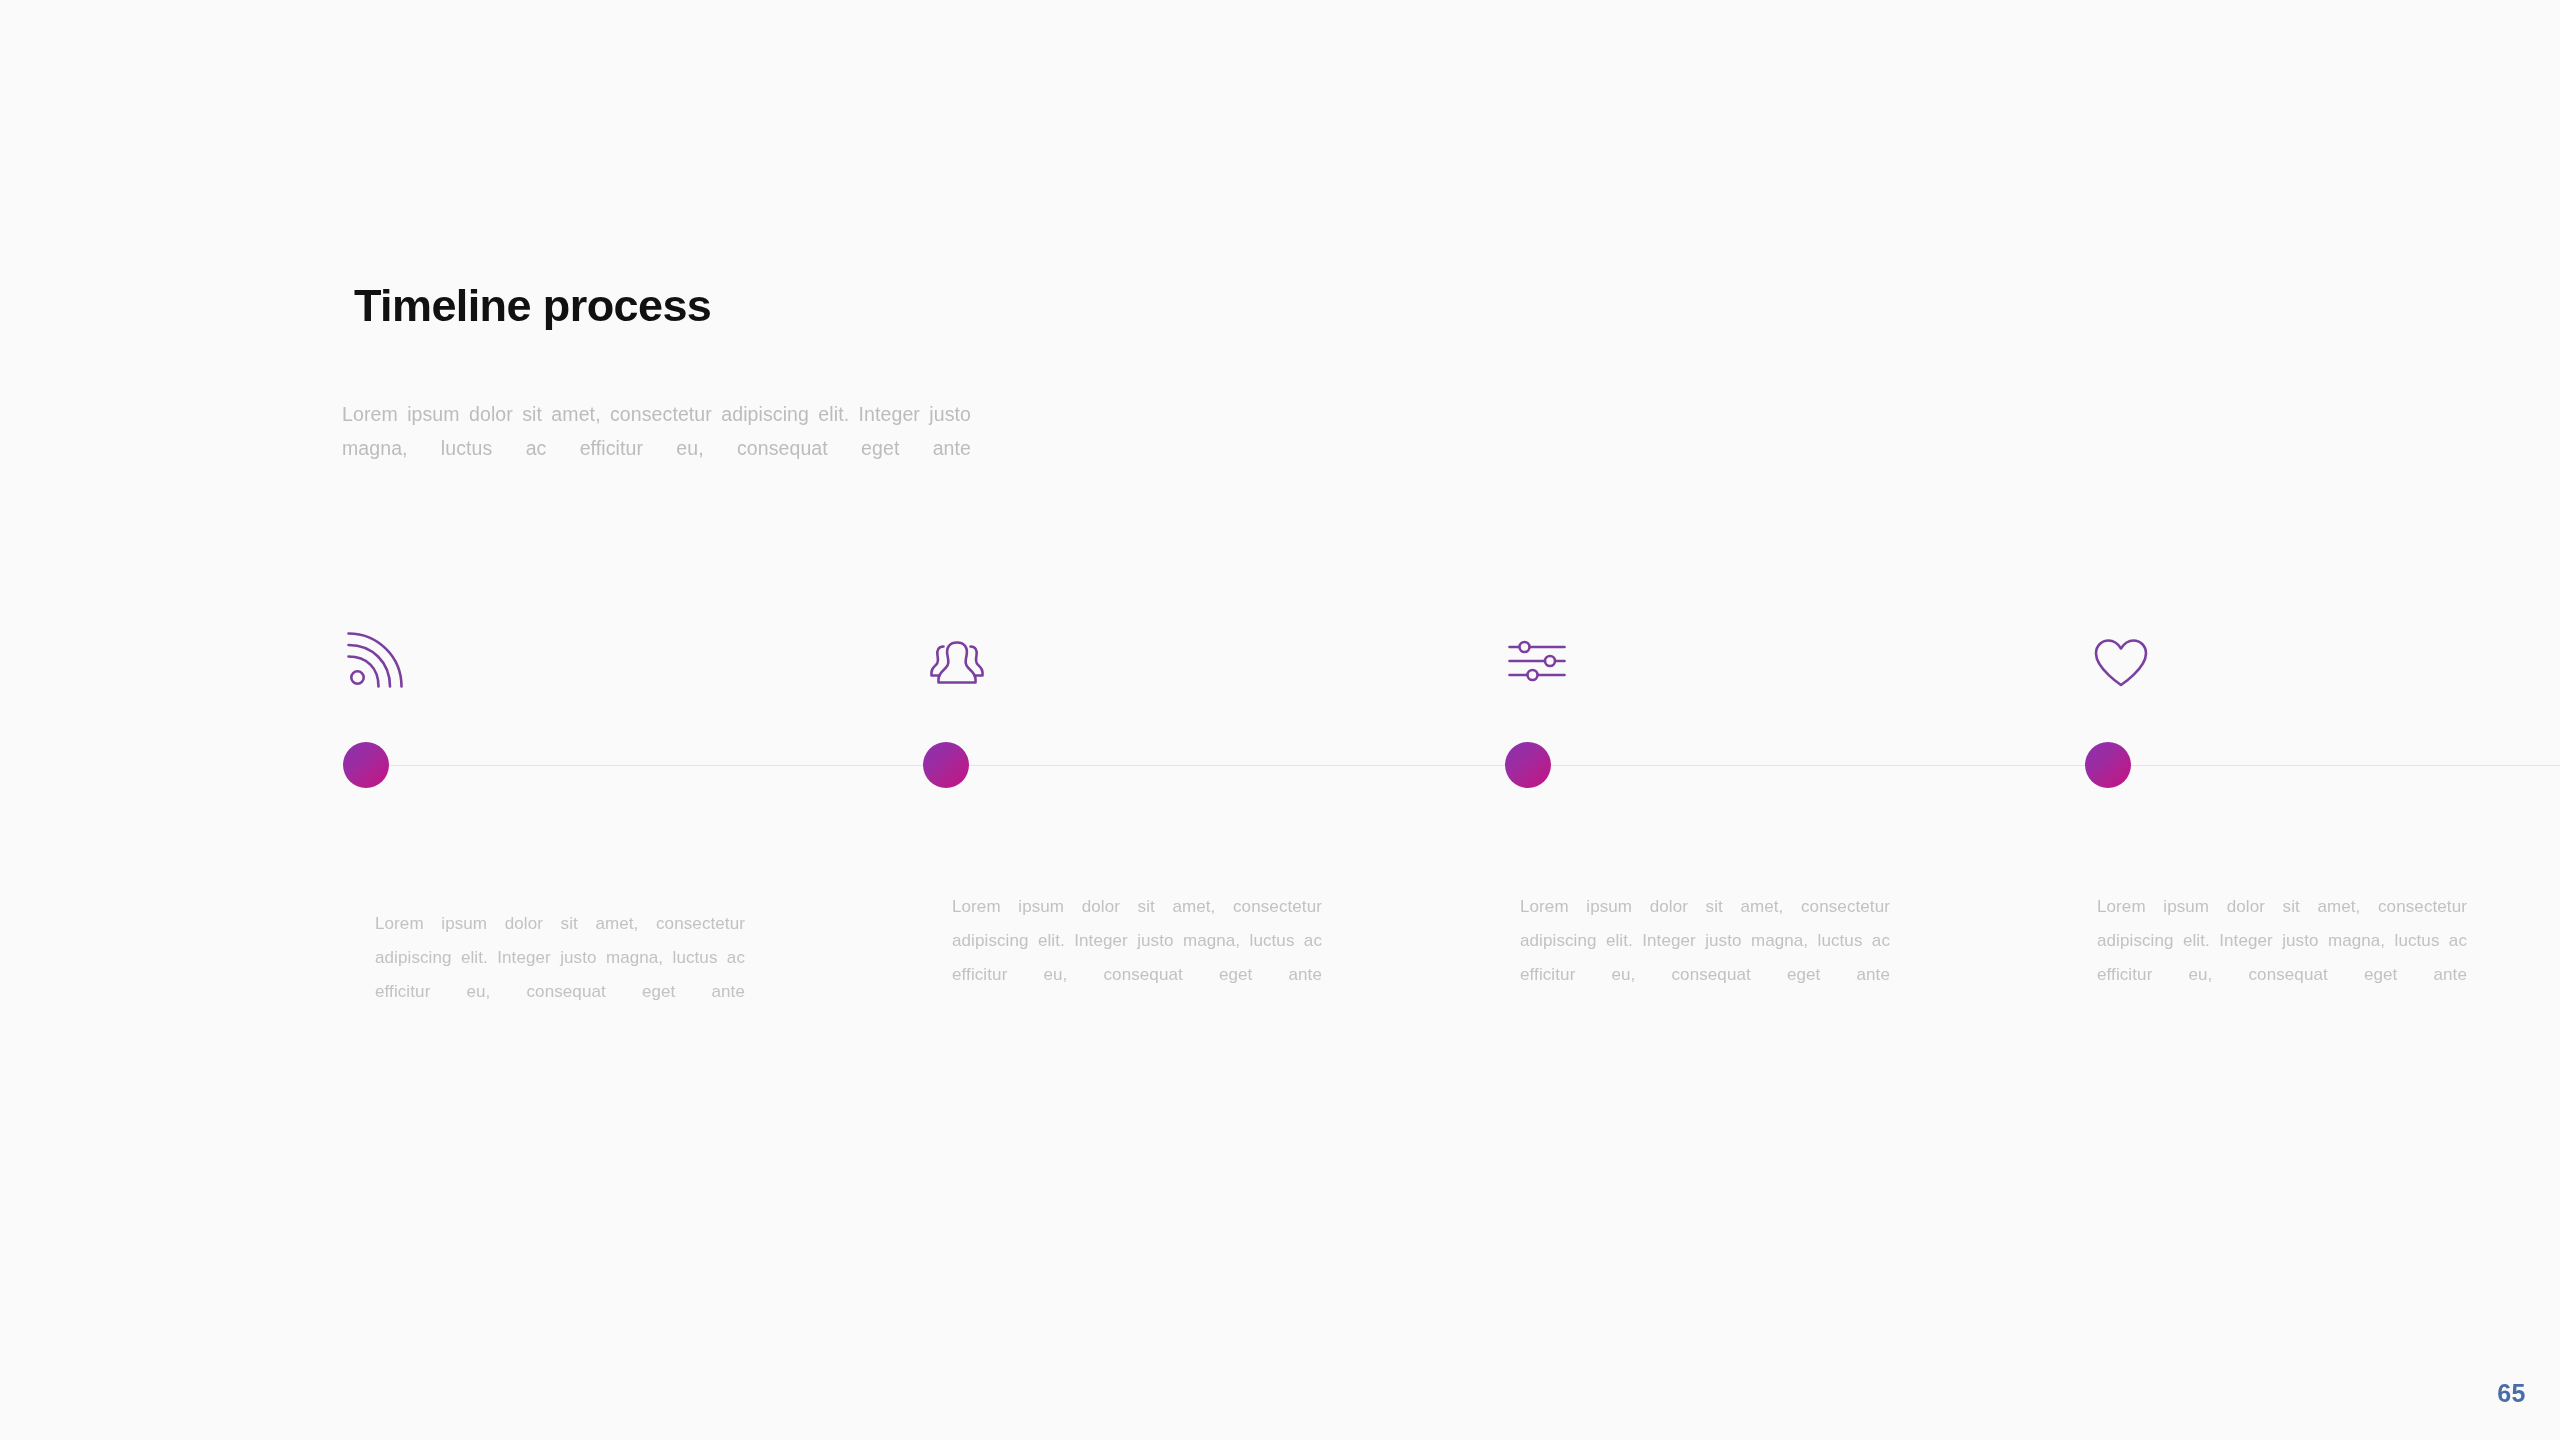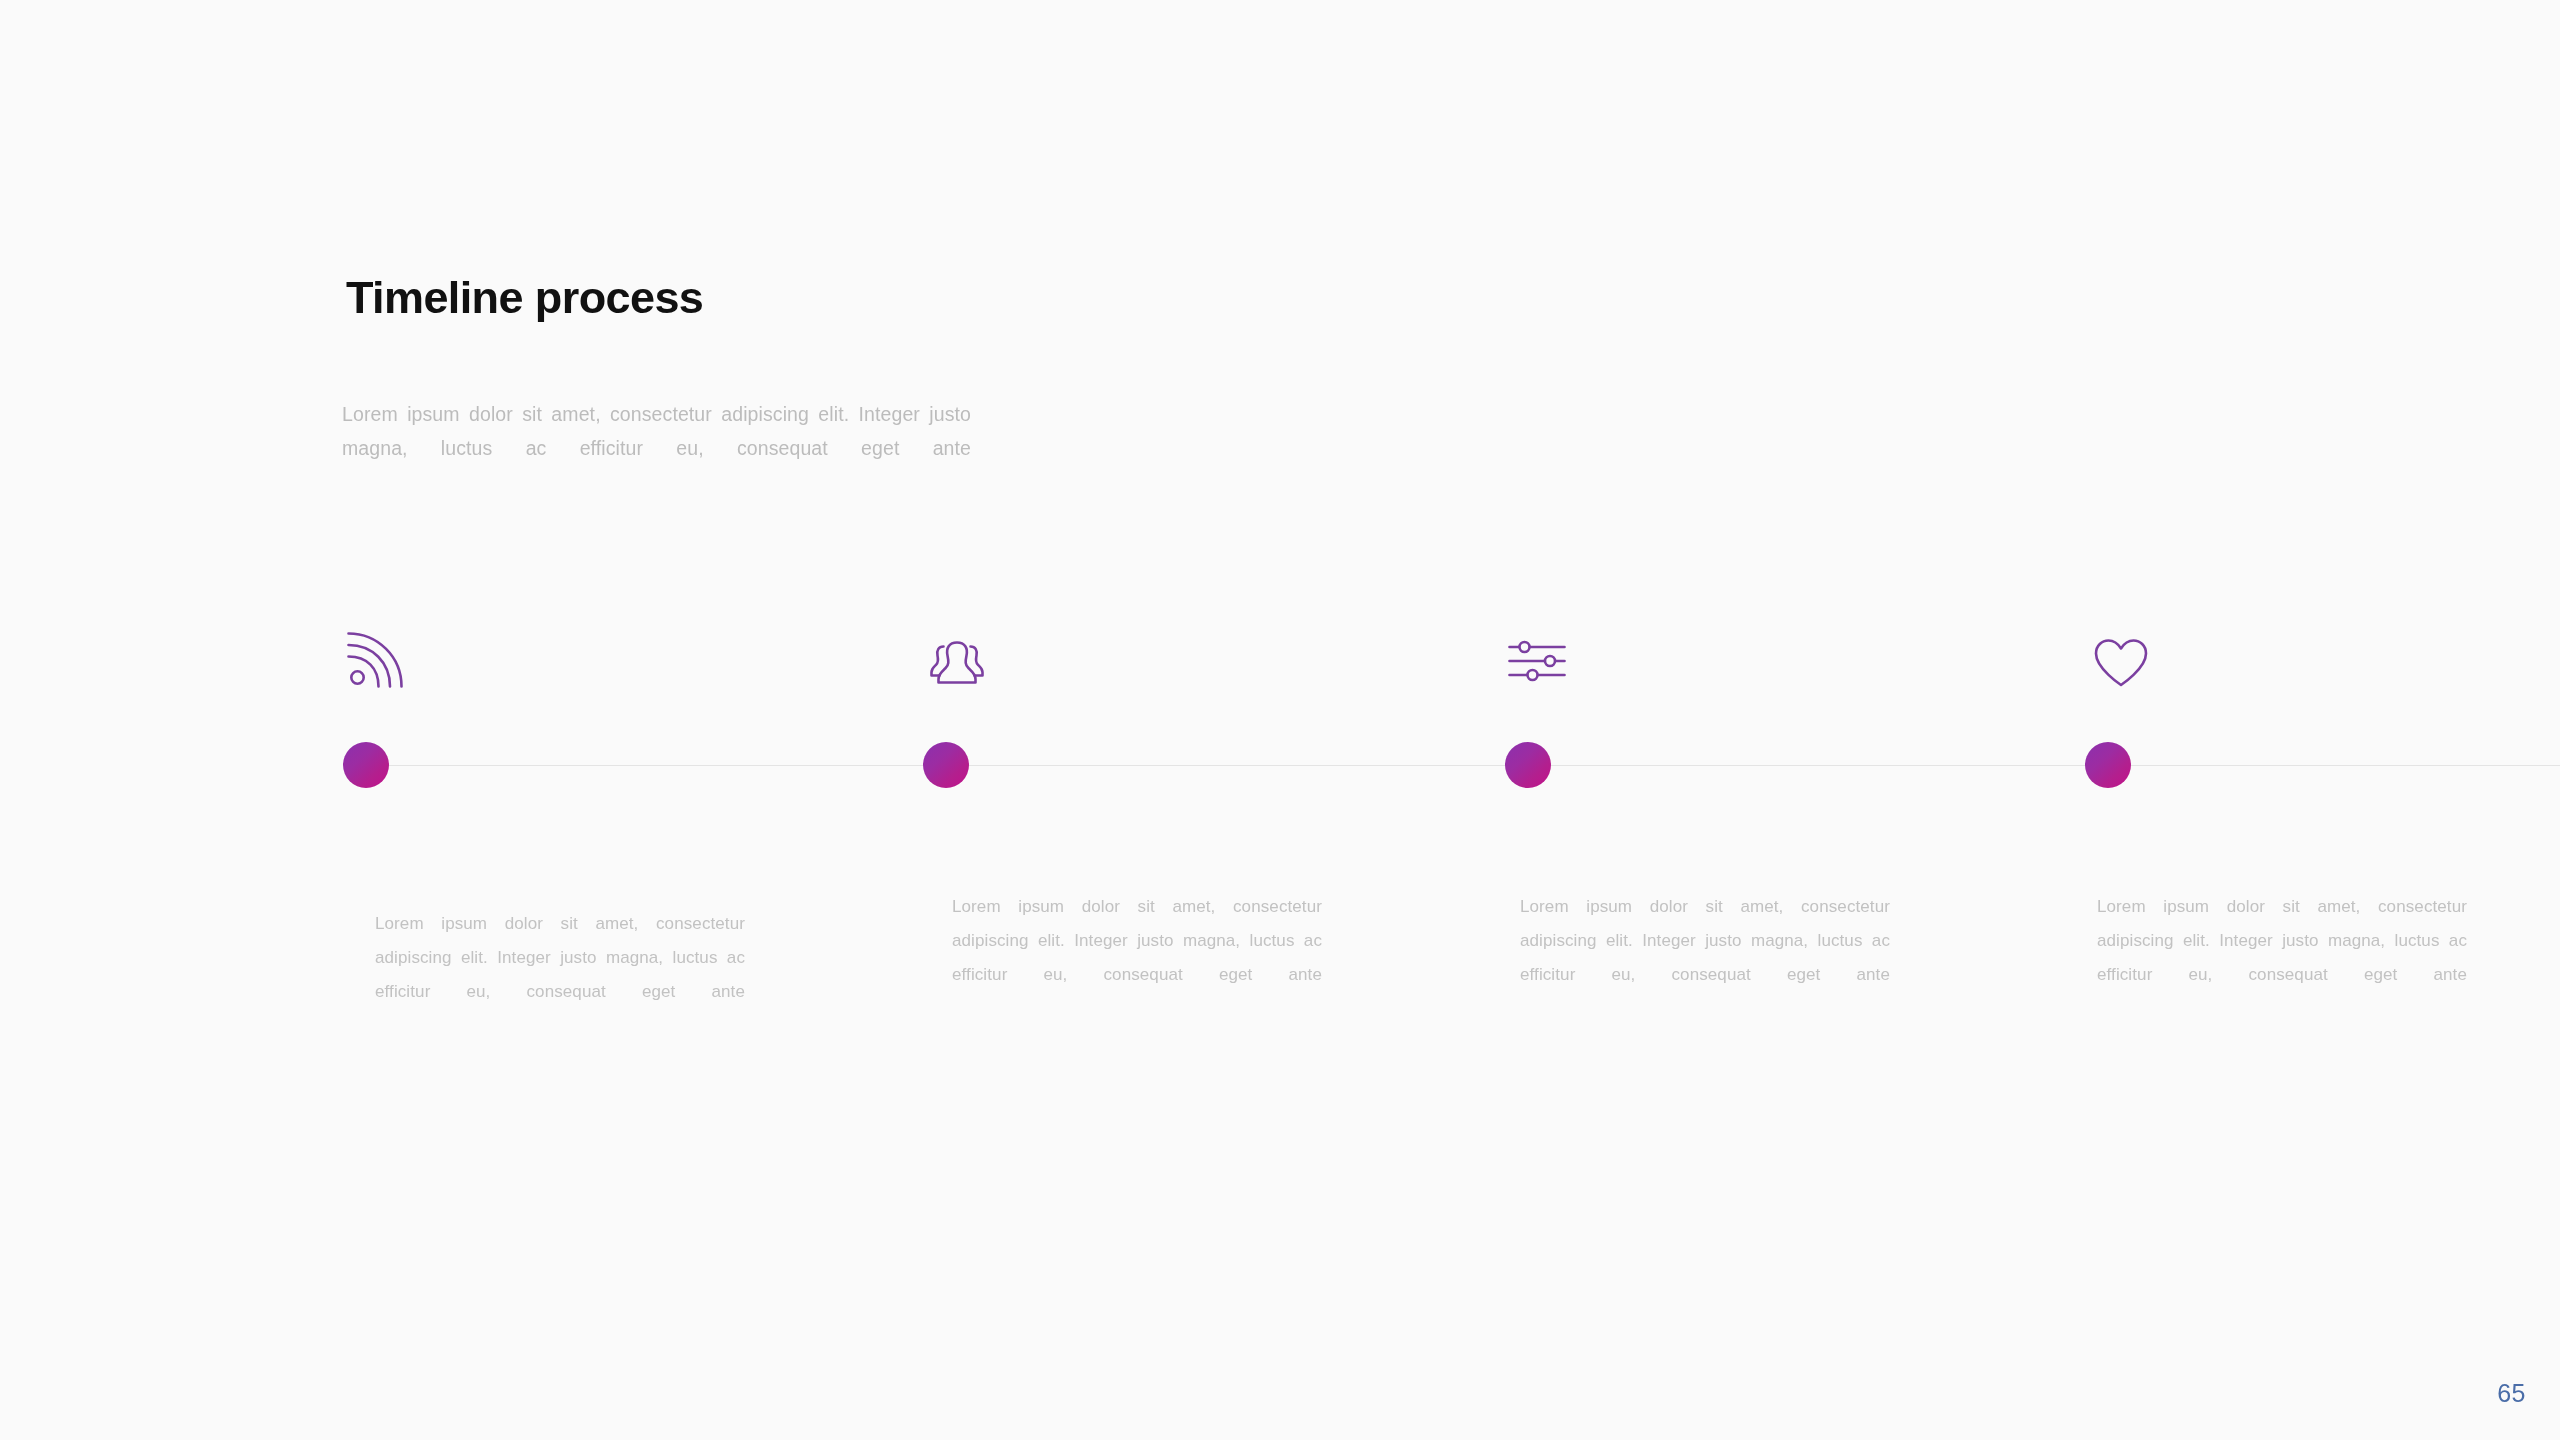--- a/index.html
+++ b/index.html
@@ -25,21 +25,21 @@
   }
 
   
   .header {
     position: absolute;
     left: 342px;
     top: 270px;
     width: 700px;
   }
   .page-title {
-    margin: 4px;
+    margin: 12px;
     font-size: 45px;
     font-weight: bold;
     line-height: 1.05;
     letter-spacing: -0.6px;
     color: #111111;
     font-family: "Liberation Sans", sans-serif;
   }
   .intro-text {
     margin: 0;
     position: absolute;
@@ -122,21 +122,21 @@
   }
 
   
   .page-number {
     position: absolute;
     right: 34px;
     bottom: 32px;
     font-size: 25px;
     color: #4a6da8;
     letter-spacing: 0.5px;
-    font-weight: 400;
+    font-weight: 700;
   }
 
   svg { display: block; overflow: visible; }
 </style>
 </head>
 <body>
 
 <div class="slide">
 
   <div class="header">

